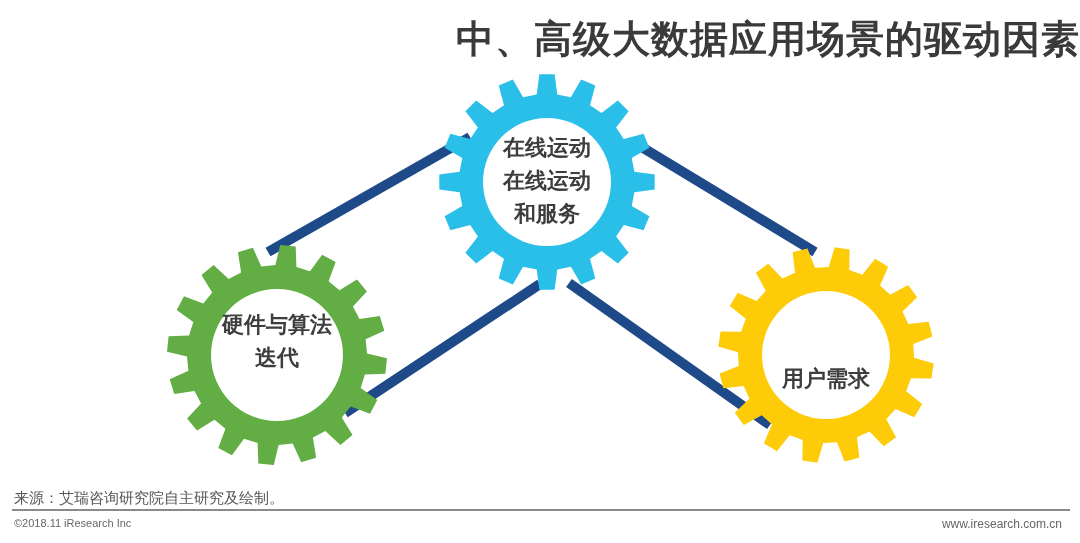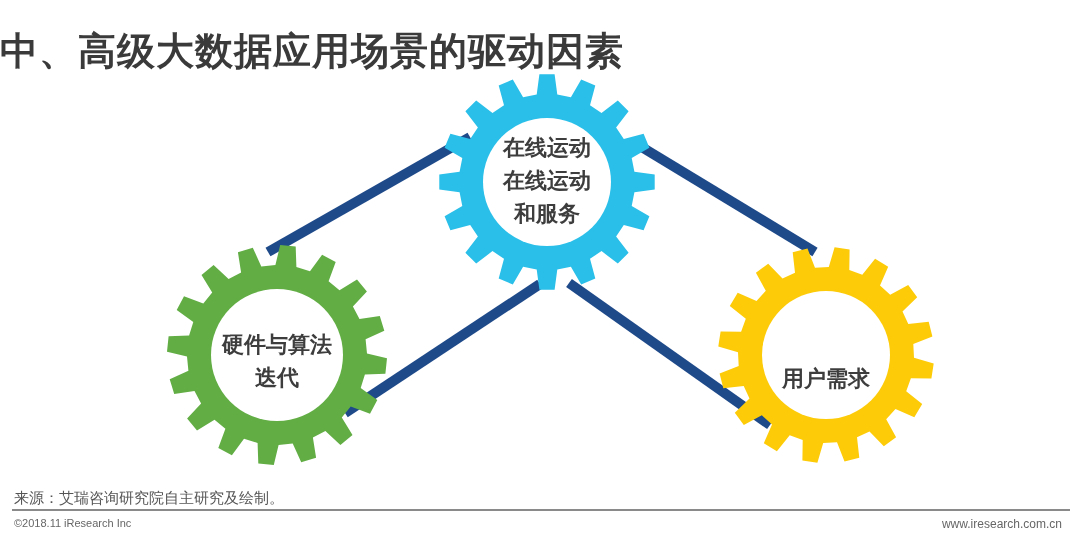--- a/index.html
+++ b/index.html
@@ -1,18 +1,18 @@
 <!DOCTYPE html>
 <html><head>
 <meta charset="utf-8">
 <style>
   html, body { margin: 0; padding: 0; background: #ffffff; }
   body { width: 1080px; height: 543px; position: relative; overflow: hidden;
          font-family: "DejaVu Sans", "Liberation Sans", sans-serif; }
-  .title { position: absolute; left: 0; width: 1080px; top: 26px; text-align: left;
+  .title { position: absolute; left: 0; width: 1080px; top: 14px; text-align: right;
            font-size: 38px; font-weight: bold; color: #3a3a3a; letter-spacing: 1px; }
   svg.diagram { position: absolute; left: 0; top: 0; }
   .gear-label { position: absolute; text-align: center; font-weight: bold; color: #3d3d3d;
                 font-size: 22px; line-height: 33px; }
   .source { position: absolute; left: 14px; top: 489px; font-size: 15px; color: #555; }
   .divider { position: absolute; left: 12px; top: 509px; width: 1058px; height: 2px; background: #8a8a8a; }
   .copyright { position: absolute; left: 14px; top: 517px; font-size: 11px; color: #666;
                font-family: "Liberation Sans", sans-serif; }
   .website { position: absolute; right: 18px; top: 517px; font-size: 12px; color: #666;
              font-family: "Liberation Sans", sans-serif; }
@@ -49,21 +49,21 @@
       </g>
     </g>
 </svg>
 
 <div class="gear-label" style="left:467px; top:131px; width:160px;">
   <div>在线运动</div>
   <div>在线运动</div>
   <div>和服务</div>
 </div>
 
-<div class="gear-label" style="left:192px; top:328px; width:170px;">
+<div class="gear-label" style="left:192px; top:308px; width:170px;">
   <div>硬件与算法</div>
   <div>迭代</div>
 </div>
 
 <div class="gear-label" style="left:746px; top:322px; width:160px;margin-top:40px;">
   <div>用户需求</div>
 </div>
 
 <div class="source">来源：艾瑞咨询研究院自主研究及绘制。</div>
 <div class="divider"></div>

